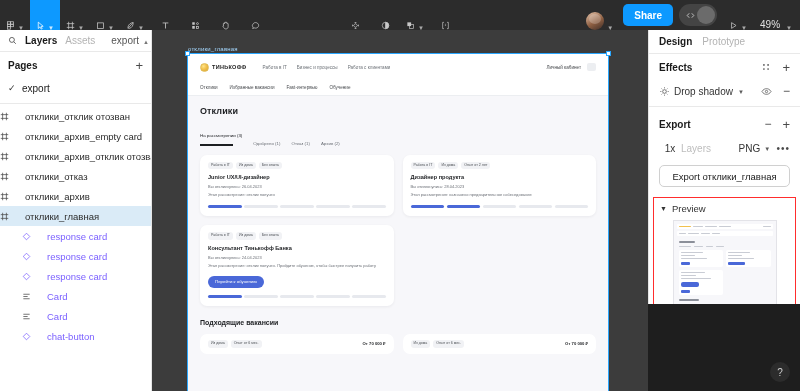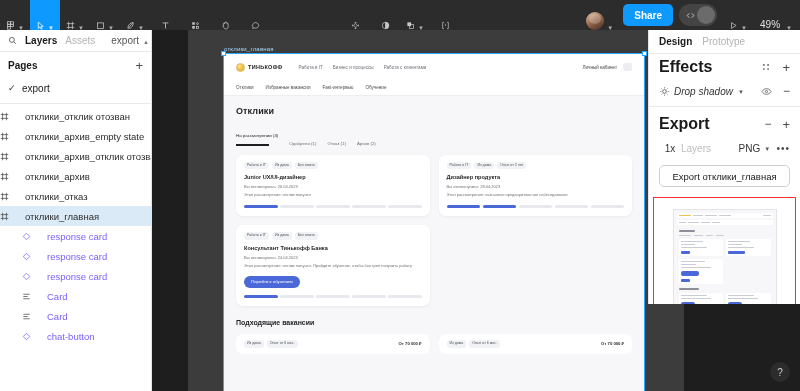--- a/index.html
+++ b/index.html
@@ -97,21 +97,21 @@
   .layer-row.selected { background: #daebf7; }
   .layer-row.indent { padding-left: 22px; }
   .layer-row.child { color: #7b61ff; align-items: center; }
   .ic { width: 9px; height: 9px; flex: none; display:block; }
   .lrow-label { overflow: hidden; text-overflow: clip; }
 
   
   .canvas {
     position: absolute; top: 30px; left: 152px;
     width: 496px; height: 361px;
-    background: #3c3c3c; overflow: hidden; margin-left: 36px;
+    background: #3c3c3c; overflow: hidden;
   }
   .frame-title {
     position: absolute; left: 36px; top: 16px;
     font-size: 6px; color: #a5d8ff; letter-spacing: .2px;
   }
   .frame {
     position: absolute; left: 36px; top: 24px;
     width: 420px; height: 340px;
     background: #f7f7fa;
     outline: 1px solid #2aa7ff;
@@ -196,27 +196,27 @@
   .rp-tabs {
     height: 24px; display: flex; align-items: center; gap: 10px;
     padding: 0 10px; border-bottom: 1px solid #e9e9e9;
   }
   .rp-tab { font-size: 10px; color: #b3b3b3; }
   .rp-tab.active { color: #1a1a1a; font-weight: bold; }
 
   .sec-head {
     height: 26px; display: flex; align-items: center; padding: 0 10px;
   }
-  .sec-head .t { font-size: 16px; font-weight: bold; color: #1a1a1a; }
+  .sec-head .t { font-size: 10px; font-weight: bold; color: #1a1a1a; }
   .sec-head .acts { margin-left: auto; display: flex; align-items: center; gap: 11px; color: #4a4a4a; }
   .effect-row {
     height: 22px; display: flex; align-items: center; padding: 0 10px; gap: 7px;
     color: #333;
   }
-  .effect-row .name { font-size: 10px; display: flex; align-items: center; gap: 4px; font-style: italic; }
+  .effect-row .name { font-size: 10px; display: flex; align-items: center; gap: 4px; }
   .effect-row .acts { margin-left: auto; display: flex; align-items: center; gap: 11px; }
   .rp-div { height: 1px; background: #e9e9e9; margin: 4px 0; }
 
   .export-row {
     height: 22px; display: flex; align-items: center; padding: 0 10px;
     font-size: 10px; color: #333;
   }
   .export-row .sz { width: 22px; color: #333; text-align: center; }
   .export-row .suffix { flex: 1; color: #bdbdbd; }
   .export-row .fmt { width: 38px; color: #333; display: flex; align-items: center; gap: 3px; }
@@ -419,45 +419,45 @@
             </svg>
           </span>
           <span class="lrow-label">отклики_отклик отозван</span>
         </div>
         <div class="layer-row">
           <span style="display:flex">
             <svg class="ic" viewBox="0 0 12 12" fill="none" stroke="#4a4a4a" stroke-width="1">
               <path d="M3.5 1 V11 M8.5 1 V11 M1 3.5 H11 M1 8.5 H11"></path>
             </svg>
           </span>
-          <span class="lrow-label">отклики_архив_empty state</span>
+          <span class="lrow-label">отклики_архив_empty card</span>
         </div>
         <div class="layer-row">
           <span style="display:flex">
             <svg class="ic" viewBox="0 0 12 12" fill="none" stroke="#4a4a4a" stroke-width="1">
               <path d="M3.5 1 V11 M8.5 1 V11 M1 3.5 H11 M1 8.5 H11"></path>
             </svg>
           </span>
           <span class="lrow-label">отклики_архив_отклик отозван</span>
         </div>
         <div class="layer-row">
           <span style="display:flex">
             <svg class="ic" viewBox="0 0 12 12" fill="none" stroke="#4a4a4a" stroke-width="1">
               <path d="M3.5 1 V11 M8.5 1 V11 M1 3.5 H11 M1 8.5 H11"></path>
             </svg>
           </span>
-          <span class="lrow-label">отклики_архив</span>
+          <span class="lrow-label">отклики_отказ</span>
         </div>
         <div class="layer-row">
           <span style="display:flex">
             <svg class="ic" viewBox="0 0 12 12" fill="none" stroke="#4a4a4a" stroke-width="1">
               <path d="M3.5 1 V11 M8.5 1 V11 M1 3.5 H11 M1 8.5 H11"></path>
             </svg>
           </span>
-          <span class="lrow-label">отклики_отказ</span>
+          <span class="lrow-label">отклики_архив</span>
         </div>
         <div class="layer-row selected">
           <span style="display:flex">
             <svg class="ic" viewBox="0 0 12 12" fill="none" stroke="#4a4a4a" stroke-width="1">
               <path d="M3.5 1 V11 M8.5 1 V11 M1 3.5 H11 M1 8.5 H11"></path>
             </svg>
           </span>
           <span class="lrow-label">отклики_главная</span>
         </div>
         <div class="layer-row indent child">
@@ -684,20 +684,24 @@
       <span class="fmt">
         <span>PNG</span>
         <span class="caret">▼</span>
       </span>
       <span class="dots">•••</span>
     </div>
 
     <div class="export-btn">Export отклики_главная</div>
 
     <div class="preview-box">
+      <div class="preview-head">
+        <span style="font-size:7px">▼</span>
+        <span>Preview</span>
+      </div>
       <div class="preview-img">
         <div class="pv-bar">
           <span class="pv-line" style="width:12px;background:#f2c14e"></span>
           <span class="pv-line" style="width:10px"></span>
           <span class="pv-line" style="width:12px"></span>
           <span class="pv-line" style="width:12px"></span>
           <span class="pv-line" style="width:8px;margin-left:auto"></span>
         </div>
         <div class="pv-bar">
           <span class="pv-line" style="width:7px"></span>

